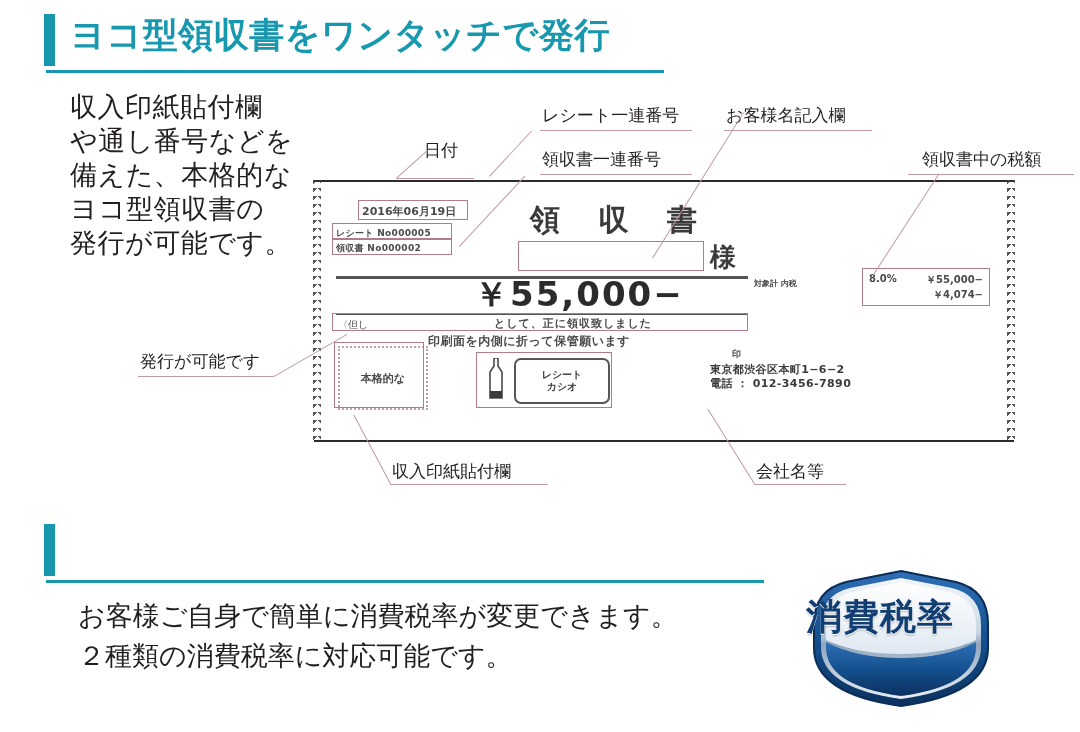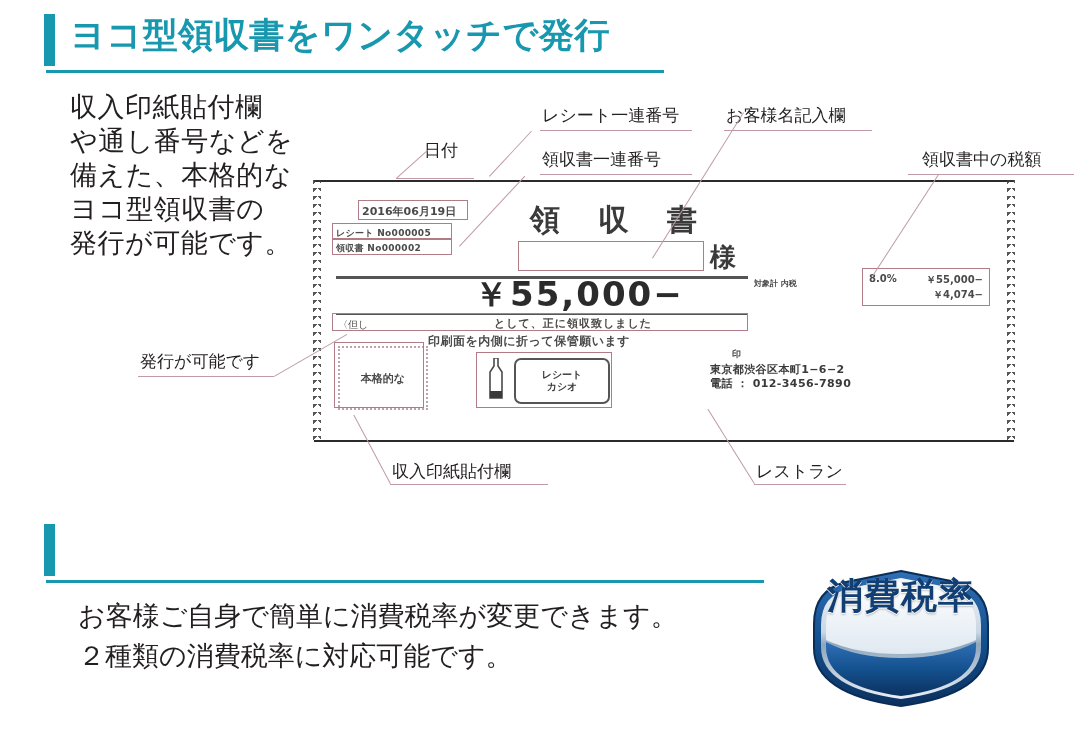--- a/index.html
+++ b/index.html
@@ -177,21 +177,21 @@
     font-size:17px;color:#231f20;white-space:nowrap;
     font-family:"DejaVu Sans","Liberation Sans",sans-serif;
   }
   .leader{position:absolute;height:1px;background:#c09aa4;transform-origin:0 0;}
 
   
   .badge{
     position:absolute;left:806px;top:568px;width:190px;height:142px;
   }
   .badge-text-top{
-    position:absolute;left:0;top:4px;width:100%;text-align:center;
+    position:absolute;left:0;top:25px;width:100%;text-align:left;
     font-size:36px;font-weight:bold;color:#123f73;letter-spacing:1px;
     font-family:"DejaVu Sans","Liberation Sans",sans-serif;
     text-shadow:0 1px 0 #fff,0 2px 2px rgba(0,0,0,.25);
   }
   .badge-text-bot{
     position:absolute;left:0;top:86px;width:100%;text-align:center;
     font-size:24px;font-weight:bold;color:#ffffff;letter-spacing:1px;
     font-family:"DejaVu Sans","Liberation Sans",sans-serif;
     text-shadow:0 1px 2px rgba(0,0,0,.45);
   }
@@ -292,21 +292,21 @@
   <div class="leader" style="left:872px;top:276px;width:122px;transform:rotate(-57deg);"></div>
 
   <div class="callout" style="left:140px;top:350px;">発行が可能です</div>
   <div class="leader" style="left:138px;top:376px;width:136px;"></div>
   <div class="leader" style="left:274px;top:376px;width:84px;transform:rotate(-30deg);"></div>
 
   <div class="callout" style="left:392px;top:460px;">収入印紙貼付欄</div>
   <div class="leader" style="left:390px;top:484px;width:158px;"></div>
   <div class="leader" style="left:390px;top:484px;width:78px;transform:rotate(-118deg);"></div>
 
-  <div class="callout" style="left:756px;top:460px;">レストラン</div>
+  <div class="callout" style="left:756px;top:460px;">会社名等</div>
   <div class="leader" style="left:754px;top:484px;width:92px;"></div>
   <div class="leader" style="left:754px;top:484px;width:88px;transform:rotate(-122deg);"></div>
 
   <div class="section-head" style="left:44px;top:524px;width:720px;height:60px;">
     <div class="head-bar"></div>
     <div class="head-rule" style="width:718px;"></div>
   </div>
 
   <div class="body-para" style="left:78px;top:596px;width:720px;line-height:40px;">お客様ご自身で簡単に消費税率が変更できます。
 ２種類の消費税率に対応可能です。</div>

